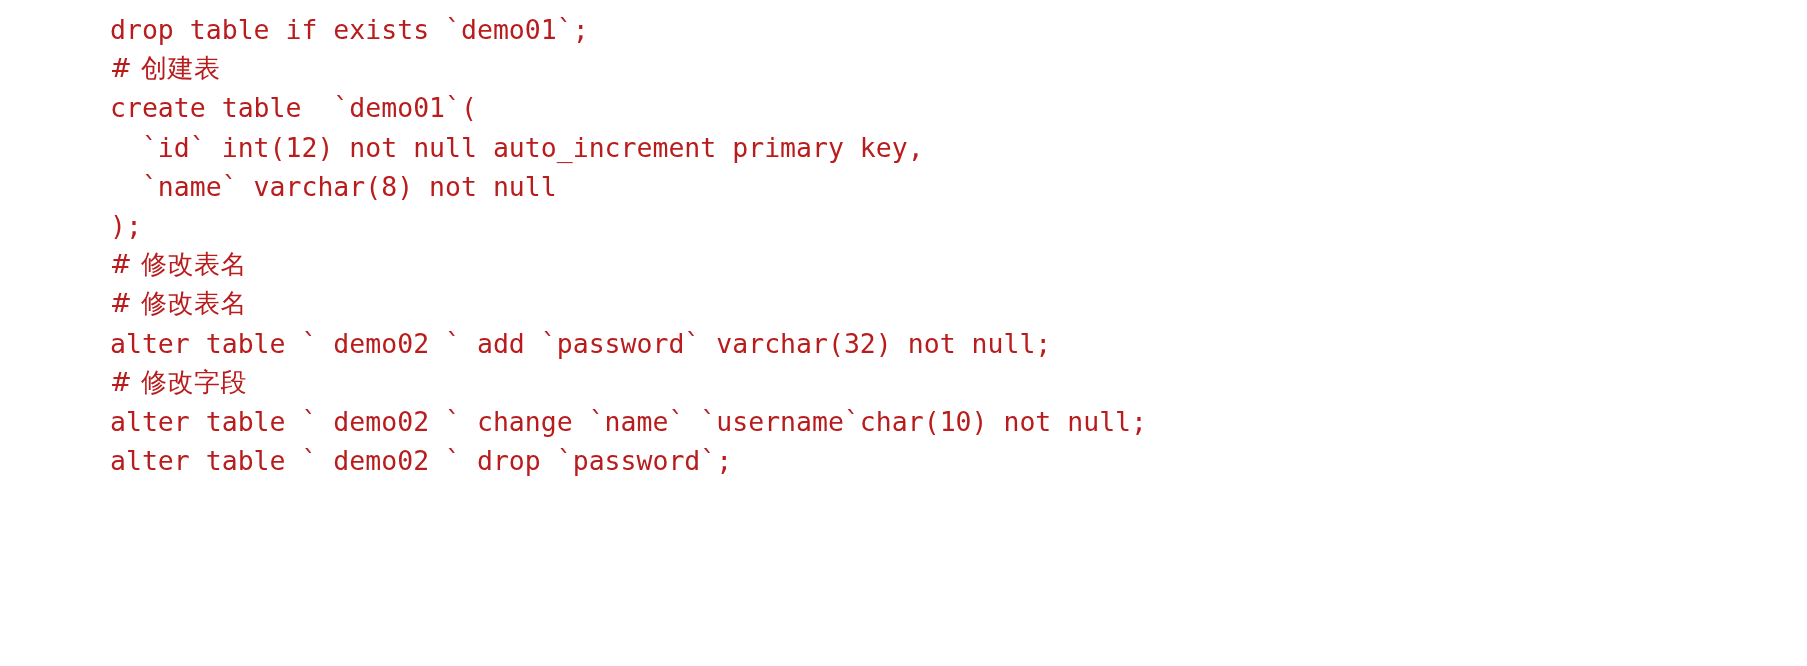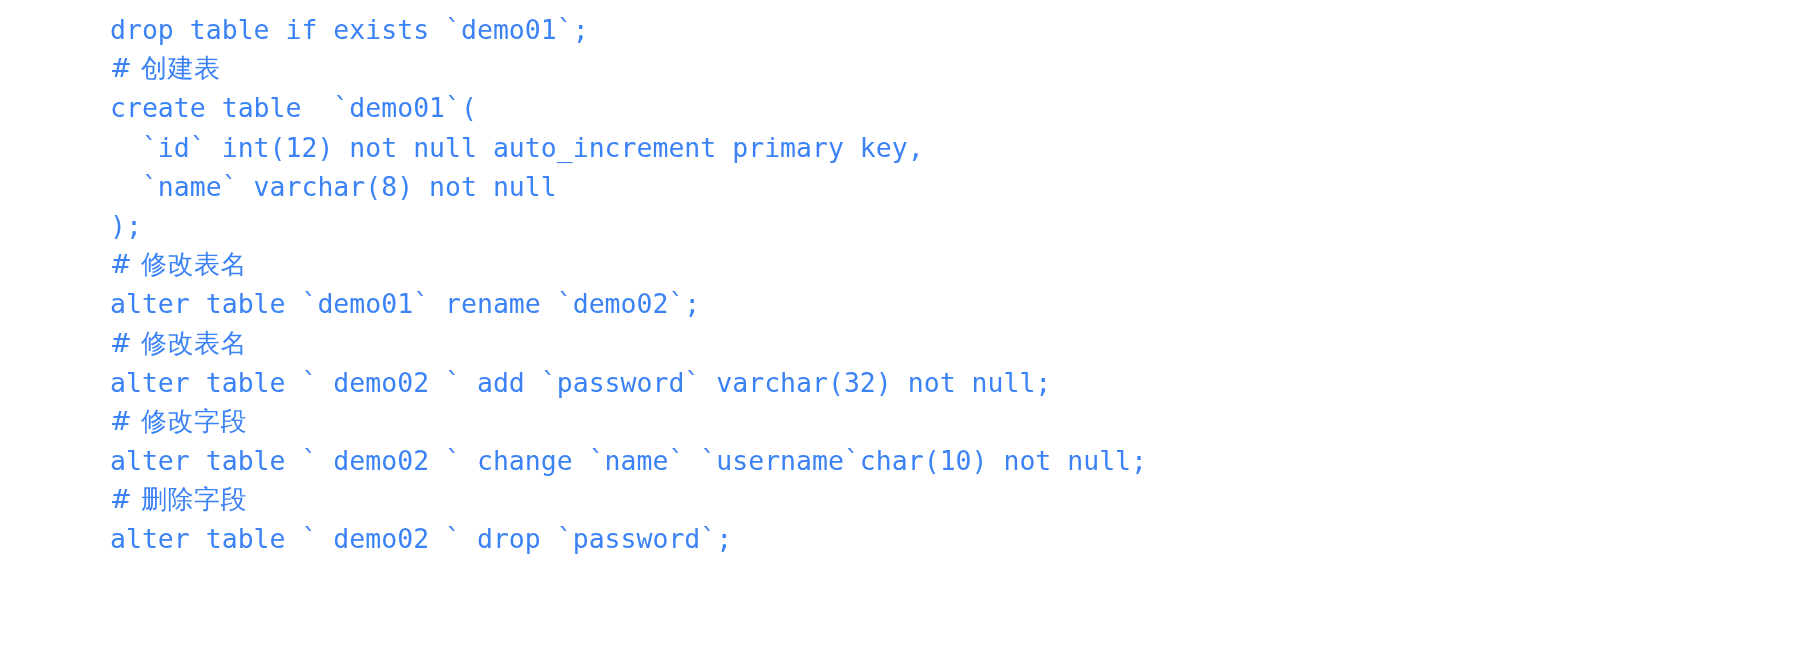--- a/index.html
+++ b/index.html
@@ -17,21 +17,21 @@
     position: absolute;
     left: 110px;
     top: 10px;
     width: 1690px;
   }
   .code-line {
     height: 39.2px;
     line-height: 39.2px;
     font-family: "DejaVu Sans Mono", "Liberation Mono", monospace;
     font-size: 26.5px;
-    color: #3b82f6;
+    color: #b91c1c;
     white-space: pre;
     letter-spacing: 0px;
     -webkit-font-smoothing: antialiased;
   }
   .code-line.comment {
     font-family: "DejaVu Serif", "Liberation Serif", serif;
     font-size: 26px;
     letter-spacing: 0.5px;
   }
 </style>
@@ -39,20 +39,18 @@
 <body style="background: rgb(255, 255, 255);">
 
 <div id="code-block" style="color: rgb(17, 17, 17);">
     <div class="code-line">drop table if exists `demo01`;</div>
     <div class="code-line comment"># 创建表</div>
     <div class="code-line">create table  `demo01`(</div>
     <div class="code-line">  `id` int(12) not null auto_increment primary key,</div>
     <div class="code-line">  `name` varchar(8) not null</div>
     <div class="code-line">);</div>
     <div class="code-line comment"># 修改表名</div>
-    <div class="code-line">alter table `demo01` rename `demo02`;</div>
     <div class="code-line comment"># 修改表名</div>
     <div class="code-line">alter table ` demo02 ` add `password` varchar(32) not null;</div>
     <div class="code-line comment"># 修改字段</div>
     <div class="code-line">alter table ` demo02 ` change `name` `username`char(10) not null;</div>
-    <div class="code-line comment"># 删除字段</div>
     <div class="code-line">alter table ` demo02 ` drop `password`;</div>
   </div>
 
 </body></html>

